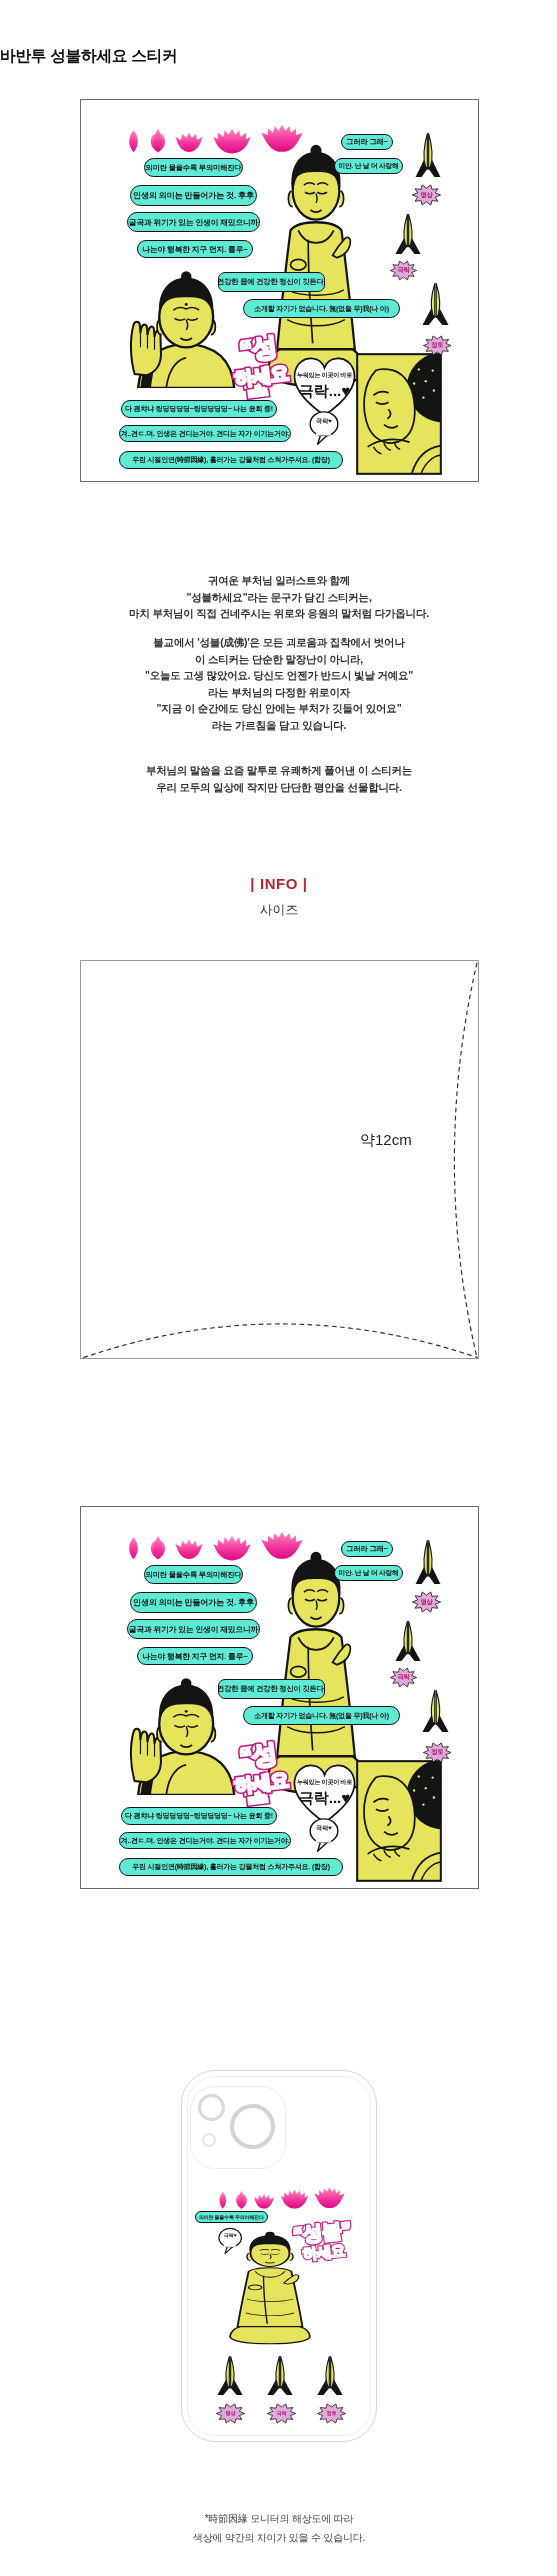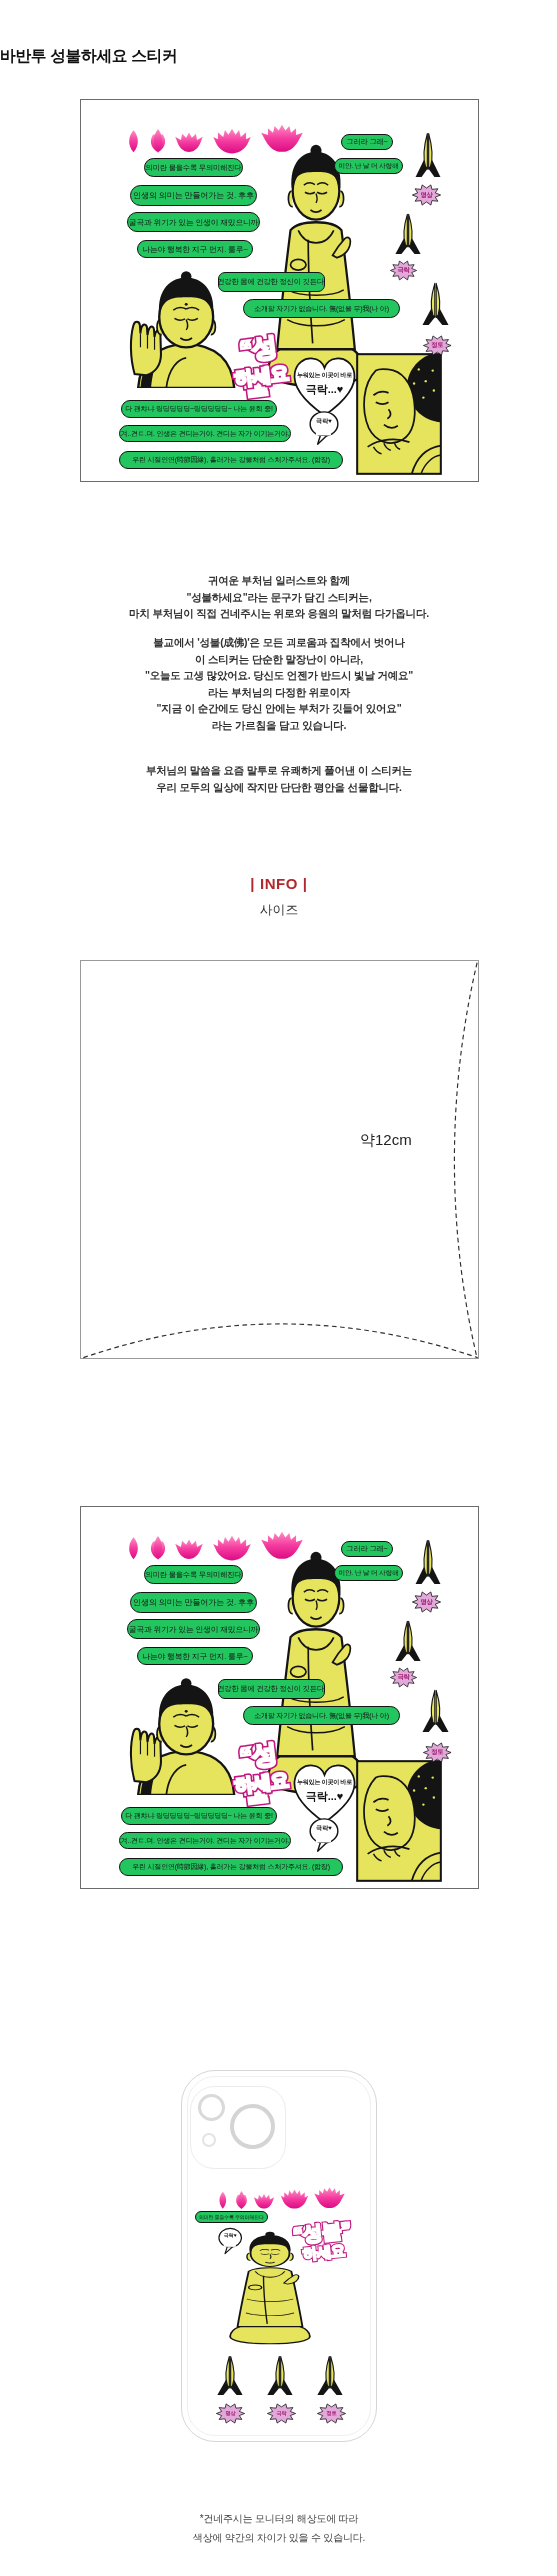--- a/index.html
+++ b/index.html
@@ -8,21 +8,21 @@
   .abs{position:absolute;}
 
   
   .title{left:0;right:0;top:46px;font-size:15.7px;font-weight:700;color:#111;letter-spacing:-0.3px;}
 
   
   .sheet-slot{position:absolute;left:80px;width:397px;height:381px;border:0.6px solid #6b6b6b;background:#fff;}
   #sheet1{top:99px;}
   #sheet2{top:1506px;}
   .sheet-inner{position:absolute;inset:0;}
-  .pill{position:absolute;background:#22c55e;border:1.5px solid #141414;border-radius:580px;display:flex;align-items:center;justify-content:center;font-weight:400;color:#141414;white-space:nowrap;overflow:hidden;letter-spacing:-0.2px;box-sizing:border-box;}
+  .pill{position:absolute;background:#5eead4;border:1.5px solid #141414;border-radius:580px;display:flex;align-items:center;justify-content:center;font-weight:700;color:#141414;white-space:nowrap;overflow:hidden;letter-spacing:-0.2px;box-sizing:border-box;}
   .pl1{left:63px;top:58px;width:99px;height:19px;font-size:7.3px;}
   .pl2{left:49px;top:85px;width:127px;height:21px;font-size:8.1px;}
   .pl3{left:46px;top:112px;width:133px;height:20.3px;font-size:7.8px;}
   .pl4{left:56px;top:140px;width:116px;height:18px;font-size:7.8px;}
   .pl5{left:260px;top:34px;width:52px;height:16.3px;font-size:7.3px;}
   .pl6{left:253px;top:58px;width:69px;height:16.3px;font-size:6.7px;}
   .pl7{left:137px;top:172px;width:107px;height:20px;font-size:7.3px;border-radius:7px;}
   .pl8{left:162px;top:199px;width:157px;height:19px;font-size:7px;}
   .pl9{left:40px;top:300px;width:156px;height:18px;font-size:7px;}
   .pl10{left:38px;top:325px;width:172px;height:17.4px;font-size:7px;}
@@ -41,21 +41,21 @@
   .b2{left:309px;top:160px;width:27px;height:21px;}
   .b3{left:342px;top:235px;width:28.5px;height:21px;}
 
   .buddha1{left:174px;top:41px;}
   .buddha2{left:36px;top:166px;}
   .recl{left:275px;top:253px;}
 
   .heart{left:209px;top:254px;width:69px;height:65px;}
   .heart .ht{position:absolute;left:0;right:0;top:17.4px;text-align:center;font-weight:800;color:#141414;}
   .heart .ht .hl1{font-size:6.1px;display:block;letter-spacing:-0.3px;}
-  .heart .ht .hl2{font-size:11px;display:block;margin-top:1.2px;}
+  .heart .ht .hl2{font-size:15px;display:block;margin-top:1.2px;}
 
   .bubble{width:30px;height:36px;}
   .sheet-bubble{left:228px;top:310px;}
   .bubble .bt2{position:absolute;left:0;top:7px;width:100%;text-align:center;font-size:6.1px;font-weight:800;color:#141414;}
 
   
   .logo{text-align:center;transform:rotate(-7deg);}
   .sheet-logo{left:145px;top:231px;width:67px;height:58px;}
   .logo-line{position:relative;}
   .logo .st{position:absolute;left:0;right:0;top:0;text-align:center;font-weight:800;letter-spacing:-0.6px;color:#c2187f;}
@@ -491,18 +491,18 @@
         </svg><span class="bt bts">명상</span></span>
     <span class="badge cb2"><svg width="29" height="21" viewBox="0 0 50 36">
           <use href="#sym-badge" width="100%" height="100%"></use>
         </svg><span class="bt bts">극락</span></span>
     <span class="badge cb3"><svg width="29" height="21" viewBox="0 0 50 36">
           <use href="#sym-badge" width="100%" height="100%"></use>
         </svg><span class="bt bts">정토</span></span>
   </div>
 
   <div class="abs footer">
-    <div>*건네주시는 모니터의 해상도에 따라</div>
+    <div>*時節因緣 모니터의 해상도에 따라</div>
     <div>색상에 약간의 차이가 있을 수 있습니다.</div>
   </div>
 
 </div>
 
 
 </body></html>

